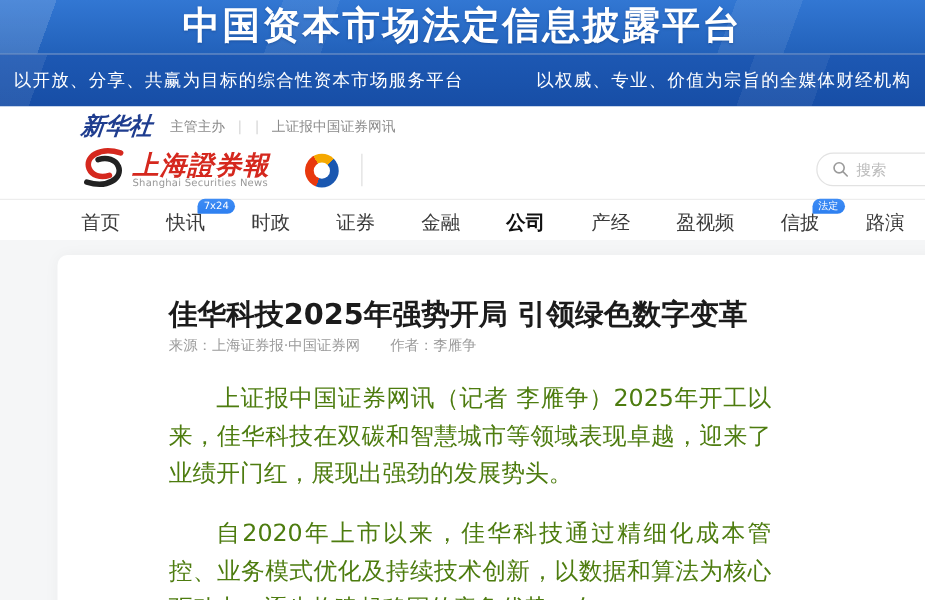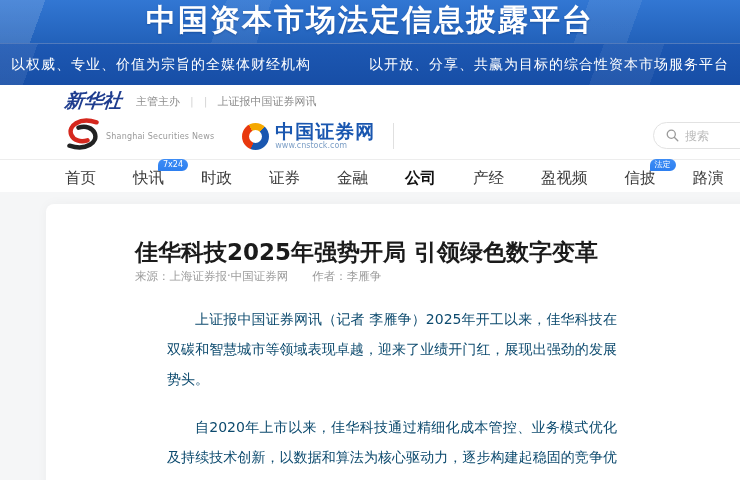--- a/index.html
+++ b/index.html
@@ -111,63 +111,60 @@
   .article-title { font-size: 23px; font-weight: 700; color: #1b1b1b; line-height: 33px; margin-bottom: 0; }
   .meta1 { font-size: 11.5px; color: #9b9b9b; margin-bottom: 6px; }
   .meta1 .author-group { margin-left: 24px; }
   .meta2 { display: flex; align-items: center; font-size: 11.5px; color: #9b9b9b; }
   .category-link { color: #2f6bd8; font-weight: 700; text-decoration: none; }
   .meta-sep { margin: 0 8px; color: #d8d8d8; }
   .fontsize-ctl { margin-left: auto; display: flex; align-items: center; gap: 5px; color: #444; font-size: 12px; cursor: pointer; }
   .chevron-down { width: 0; height: 0; border-left: 4.5px solid transparent; border-right: 4.5px solid transparent; border-top: 5.5px solid #555; }
   .article-body { margin-top: 20px; }
   .article-body p {
-    font-size: 14px; color: #0c4a6e; line-height: 30px;
-    text-indent: 2em; text-align: justify; margin-bottom: 18px; margin-left: 32px;
+    font-size: 19px; color: #4d7c0f; line-height: 30px;
+    text-indent: 2em; text-align: justify; margin-bottom: 18px;
   }
 </style>
 </head>
 <body>
 
 <div class="banner-top">
   <div class="banner-title">中国资本市场法定信息披露平台</div>
 </div>
 <div class="banner-strip">
+  <span class="banner-slogan">以开放、分享、共赢为目标的综合性资本市场服务平台</span>
   <span class="banner-slogan">以权威、专业、价值为宗旨的全媒体财经机构</span>
-  <span class="banner-slogan">以开放、分享、共赢为目标的综合性资本市场服务平台</span>
 </div>
 
 <div class="masthead">
   <div class="org-row">
     <span class="xinhua-logo">新华社</span>
     <span class="org-text">主管主办</span>
     <span class="org-sep">|</span>
     <span class="org-sep">|</span>
     <span class="org-text">上证报中国证券网讯</span>
   </div>
   <div class="logo-row">
     <a class="ssn-logo">
       <span>
         <svg width="36" height="36" viewBox="0 0 40 40" fill="none">
           <path d="M35 7 C16 1 3 11 7 21 C9.5 27 17 29.5 25 27" stroke="#d5281e" stroke-width="5" stroke-linecap="round" fill="none"></path>
           <path d="M5 33 C24 39 37 29 33 19 C30.5 13 23 10.5 15 13" stroke="#222" stroke-width="5" stroke-linecap="round" fill="none"></path>
         </svg>
       </span>
       <span>
+        <div class="ssn-text-cn">上海證券報</div>
         <div class="ssn-text-en">Shanghai Securities News</div>
       </span>
     </a>
     <a class="cnstock-logo">
       <span class="donut">
           <span class="donut-hole"></span>
         </span>
-      <span>
-        <div class="cnstock-cn">中国证券网</div>
-        <div class="cnstock-en">www.cnstock.com</div>
-      </span>
     </a>
     <span class="logo-divider"></span>
     <div class="search-pill">
       <svg width="13" height="13" viewBox="0 0 16 16">
         <circle cx="6.5" cy="6.5" r="5" stroke="#9a9a9a" stroke-width="1.6" fill="none"></circle>
         <line x1="10.5" y1="10.5" x2="14.5" y2="14.5" stroke="#9a9a9a" stroke-width="1.6" stroke-linecap="round"></line>
       </svg>
       <input class="search-input" type="text" placeholder="搜索" style="">
     </div>
   </div>

